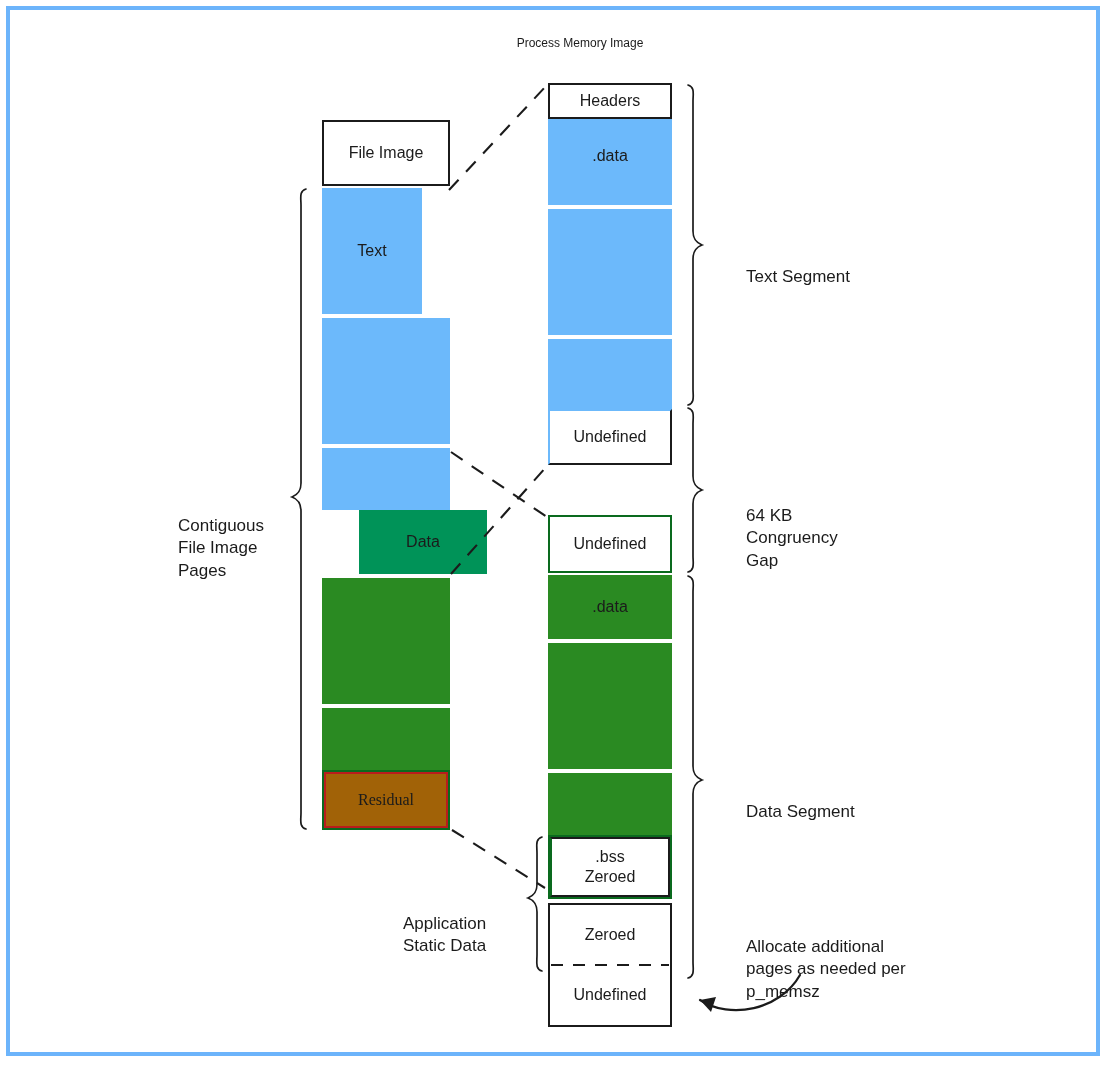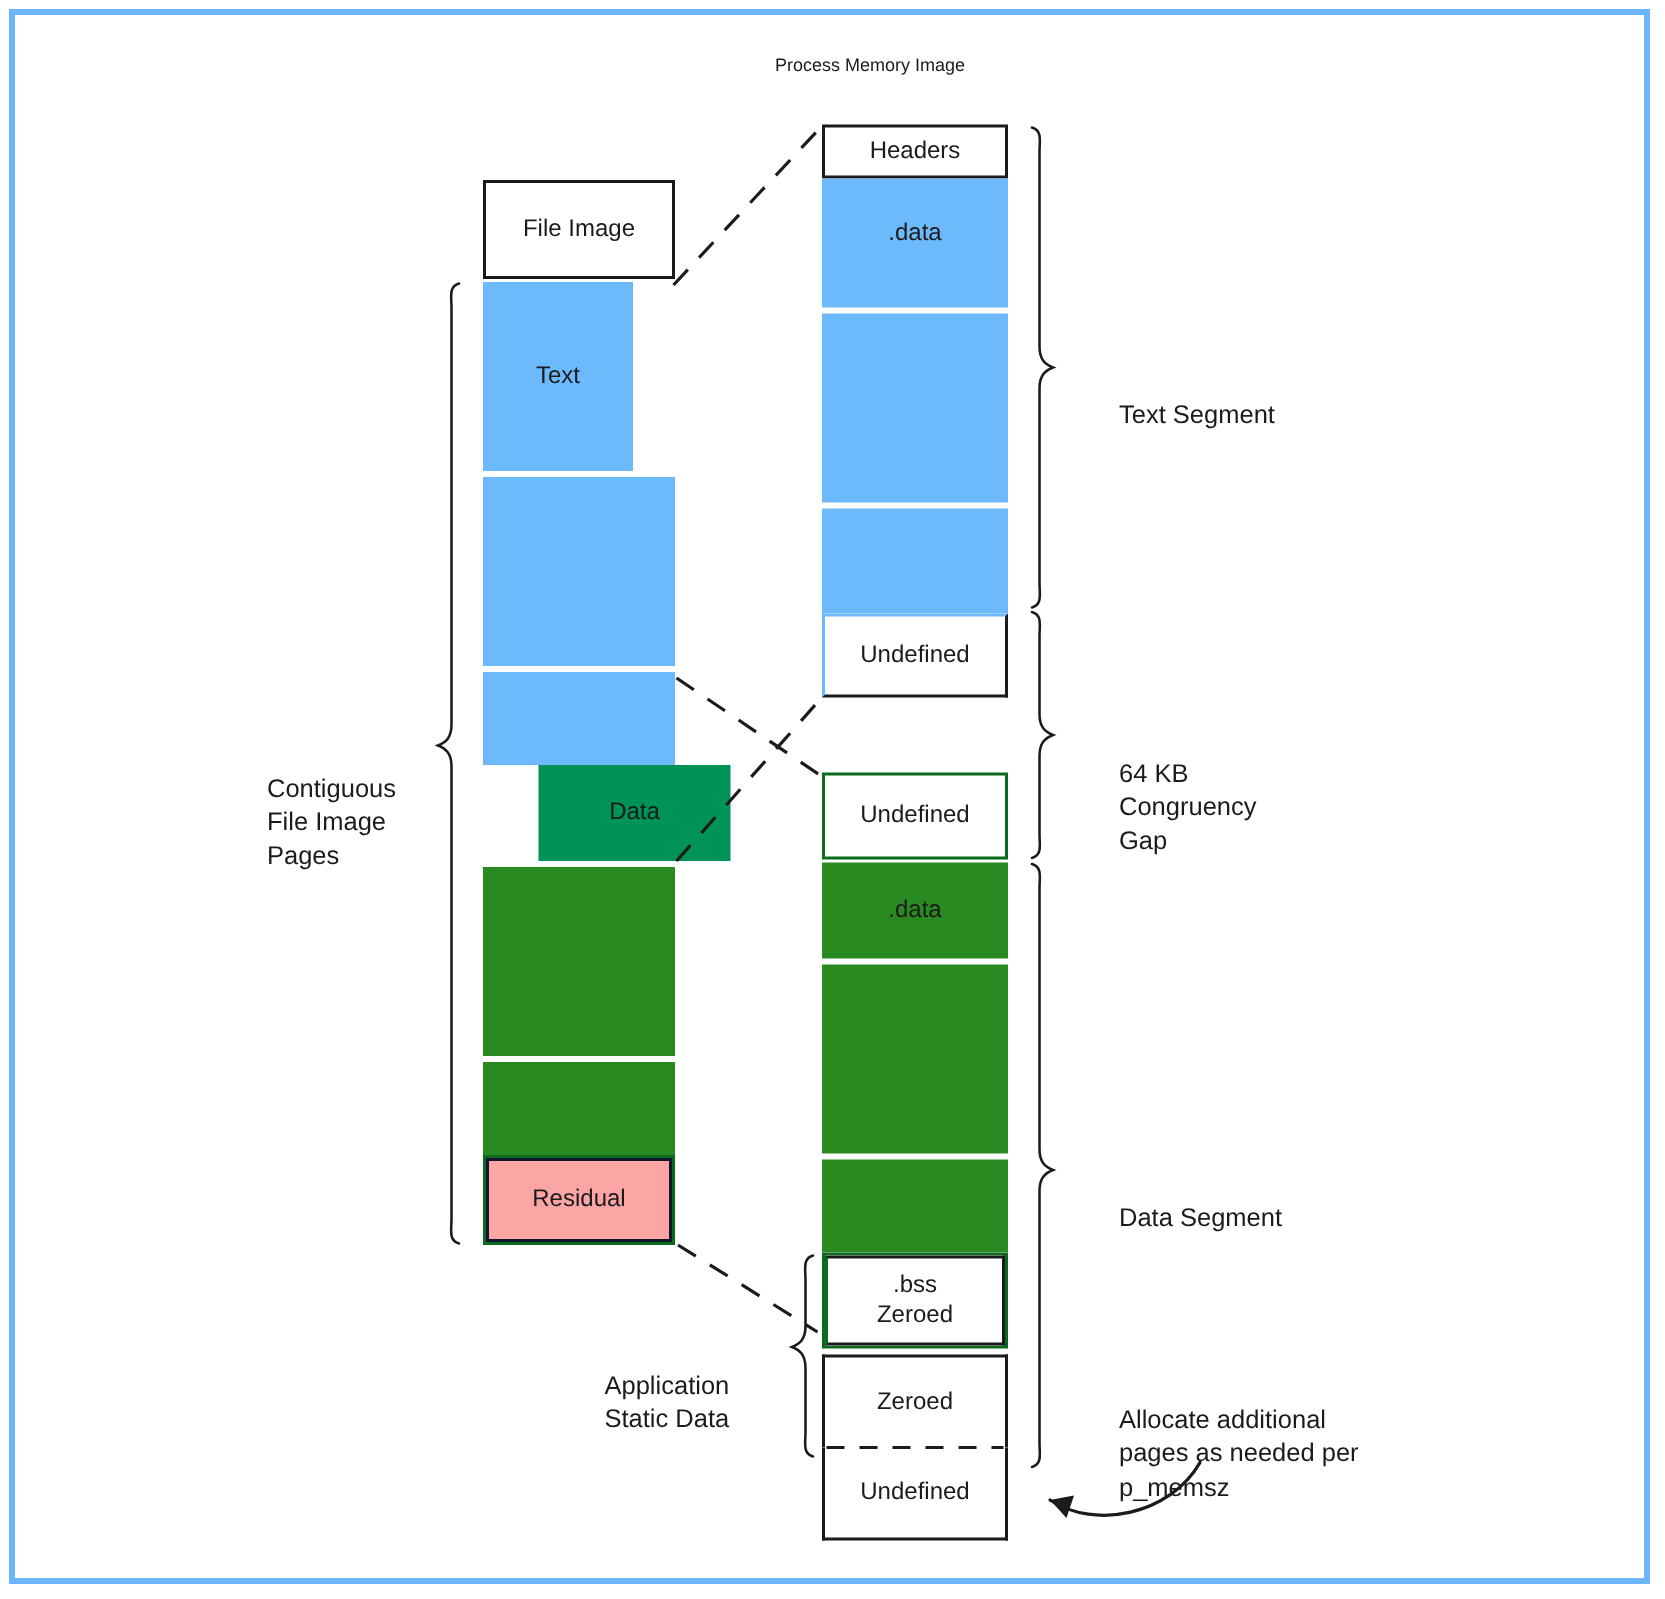--- a/index.html
+++ b/index.html
@@ -90,21 +90,21 @@
 
   <div class="blk" style="left:322px; top:578px; width:128px; height:126px; background:#2a8a22;">
     <span></span>
   </div>
 
   <div class="blk" style="left:322px; top:708px; width:128px; height:62px; background:#2a8a22;">
     <span></span>
   </div>
 
   <div class="blk" style="left:322px; top:770px; width:128px; height:60px; background:#ffffff; border:2px solid #0a6a1e;">
-    <div class="blk" style="left:0px; top:0px; right:0px; bottom:0px; width:auto; height:auto; background:#fca5a5; border:2px solid #0f172a;">
+    <div class="blk" style="left:0px; top:0px; right:0px; bottom:0px; width:auto; height:auto; background:#a16207; border:2px solid #b91c1c;font-family:Liberation Serif, serif;">
       <span>Residual</span>
     </div>
   </div>
 
   <div class="blk" style="left:548px; top:83px; width:124px; height:36px; background:#ffffff; border:2px solid #1b1b1b;">
     <span>Headers</span>
   </div>
 
   <div class="blk" style="left:548px; top:119px; width:124px; height:86px; background:#6cb9fb;">
     <span style="position:relative; top:-6px;">.data</span>

